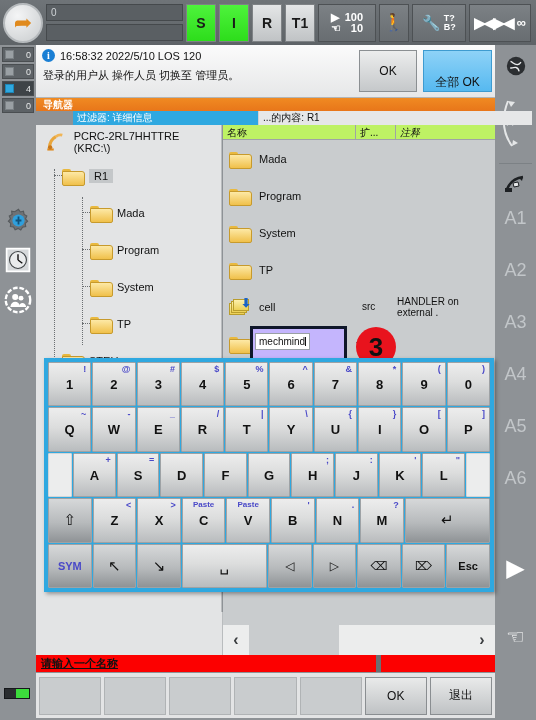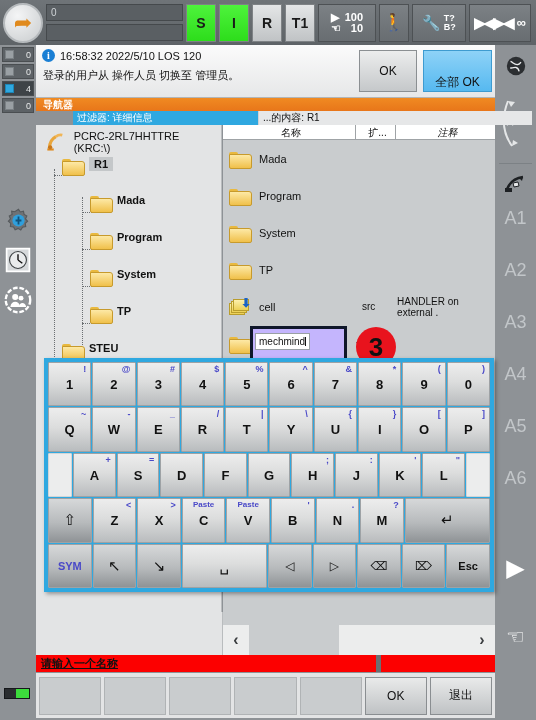--- a/index.html
+++ b/index.html
@@ -148,21 +148,21 @@
 
   .treepanel {
     position: absolute; left: 36px; top: 125px; width: 186px; height: 487px;
     background: #e3e4e5; border-right: 1px solid #b9bcbe; overflow: hidden;
   }
   .tree-root {
     display: flex; align-items: center; gap: 6px; padding: 4px 4px 2px 6px;
   }
   .tree-root-label { font-size: 11px; color: #111; }
   .tree-node {
-    display: flex; align-items: flex-start; height: 37px; position: relative; font-weight: bold;
+    display: flex; align-items: center; height: 37px; position: relative;
   }
   .tree-node .fname { font-size: 11px; color: #111; margin-left: 5px; }
   .tree-node .fname.sel { background: #c4c7c9; padding: 1px 5px; }
 
   .folder {
     width: 22px; height: 17px; position: relative; flex: none;
   }
   .folder:before {
     content: ""; position: absolute; left: 0; top: 2px; width: 9px; height: 4px;
     background: #e9b93e; border-radius: 2px 2px 0 0;
@@ -173,21 +173,21 @@
     border: 1px solid #c79a2c; border-radius: 1px 3px 2px 2px;
   }
   .dashv { position: absolute; border-left: 1px dotted #6b6f72; }
   .dashh { position: absolute; border-top: 1px dotted #6b6f72; }
 
   
   .listpanel {
     position: absolute; left: 223px; top: 125px; width: 272px; height: 487px;
     background: #c9ccce; overflow: hidden;
   }
-  .list-head { display: flex; height: 15px; background: #ffffff; border-bottom: 1px solid #9fa3a6; text-align: center; }
+  .list-head { display: flex; height: 15px; background: #bef264; border-bottom: 1px solid #9fa3a6; }
   .lh { font-size: 10px; color: #111; line-height: 15px; padding-left: 4px; border-right: 1px solid #9fa3a6; }
   .lh.c1 { width: 133px; }
   .lh.c2 { width: 40px; }
   .lh.c3 { flex: 1; border-right: none; font-style: italic; }
   .list-row { display: flex; align-items: center; height: 37px; padding-left: 6px; }
   .list-row .nm { font-size: 11px; color: #111; margin-left: 8px; width: 111px; }
   .list-row .ext { font-size: 10px; color: #111; width: 38px; }
   .list-row .cmt { font-size: 10px; color: #111; }
 
   .srcfile { width: 22px; height: 17px; position: relative; flex: none; }

